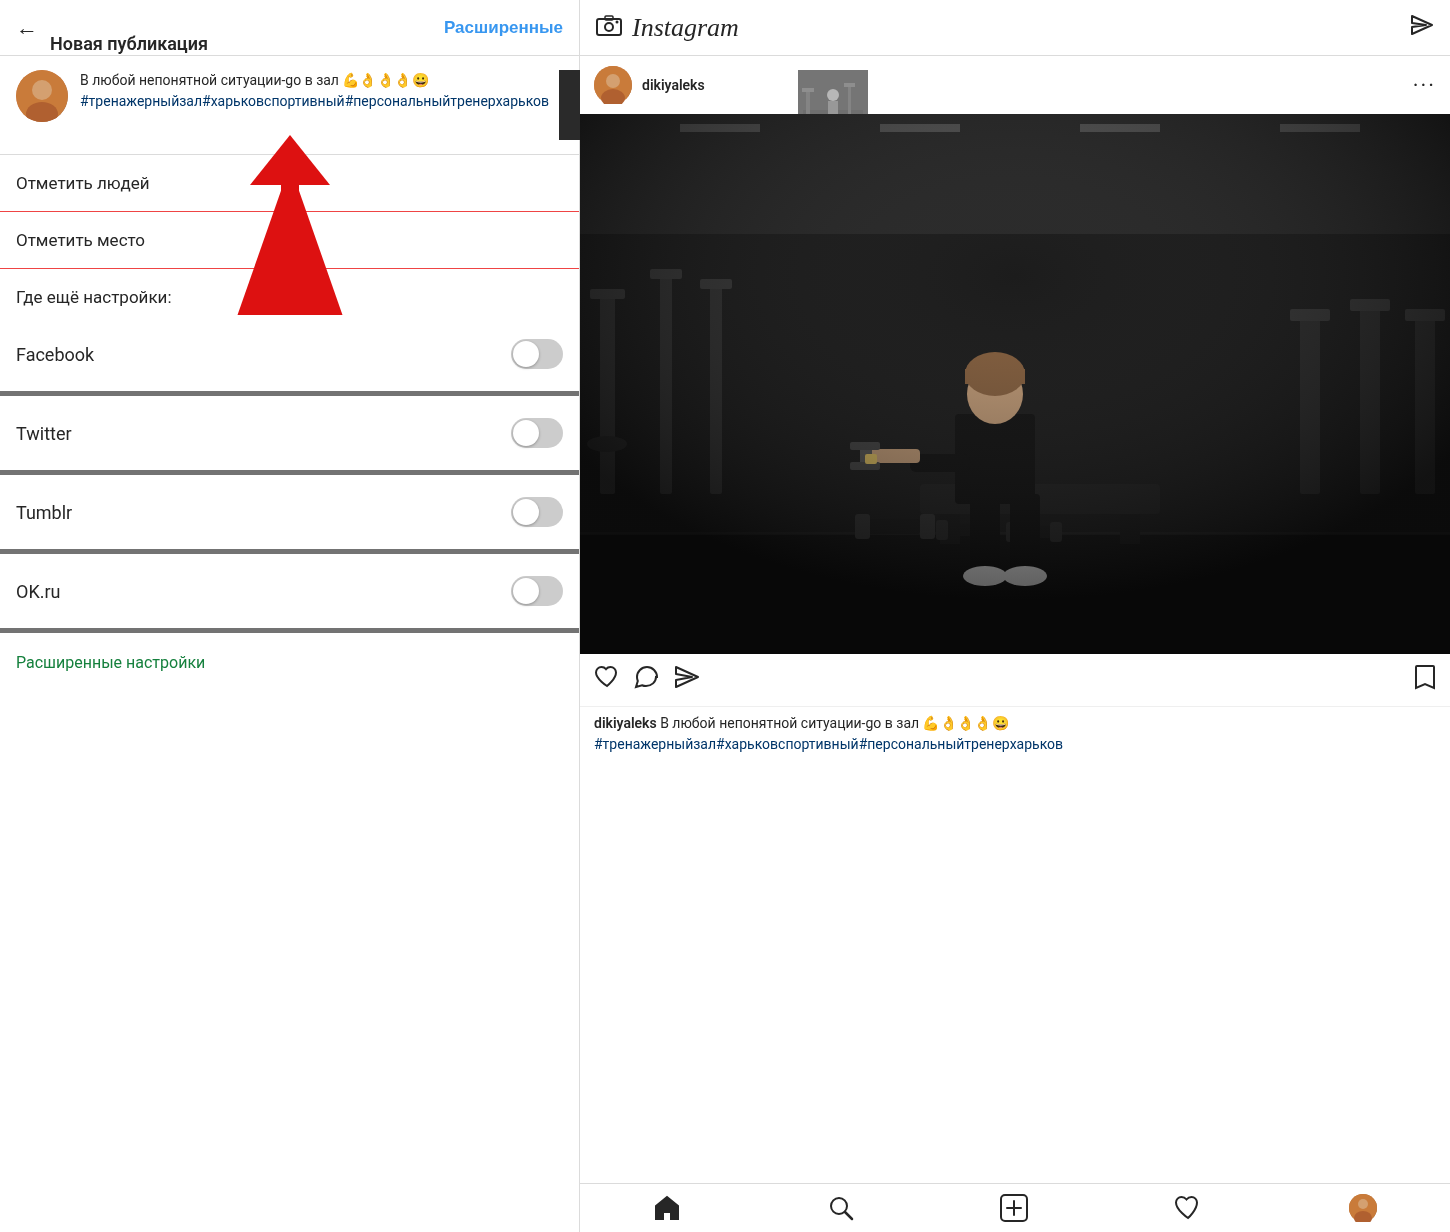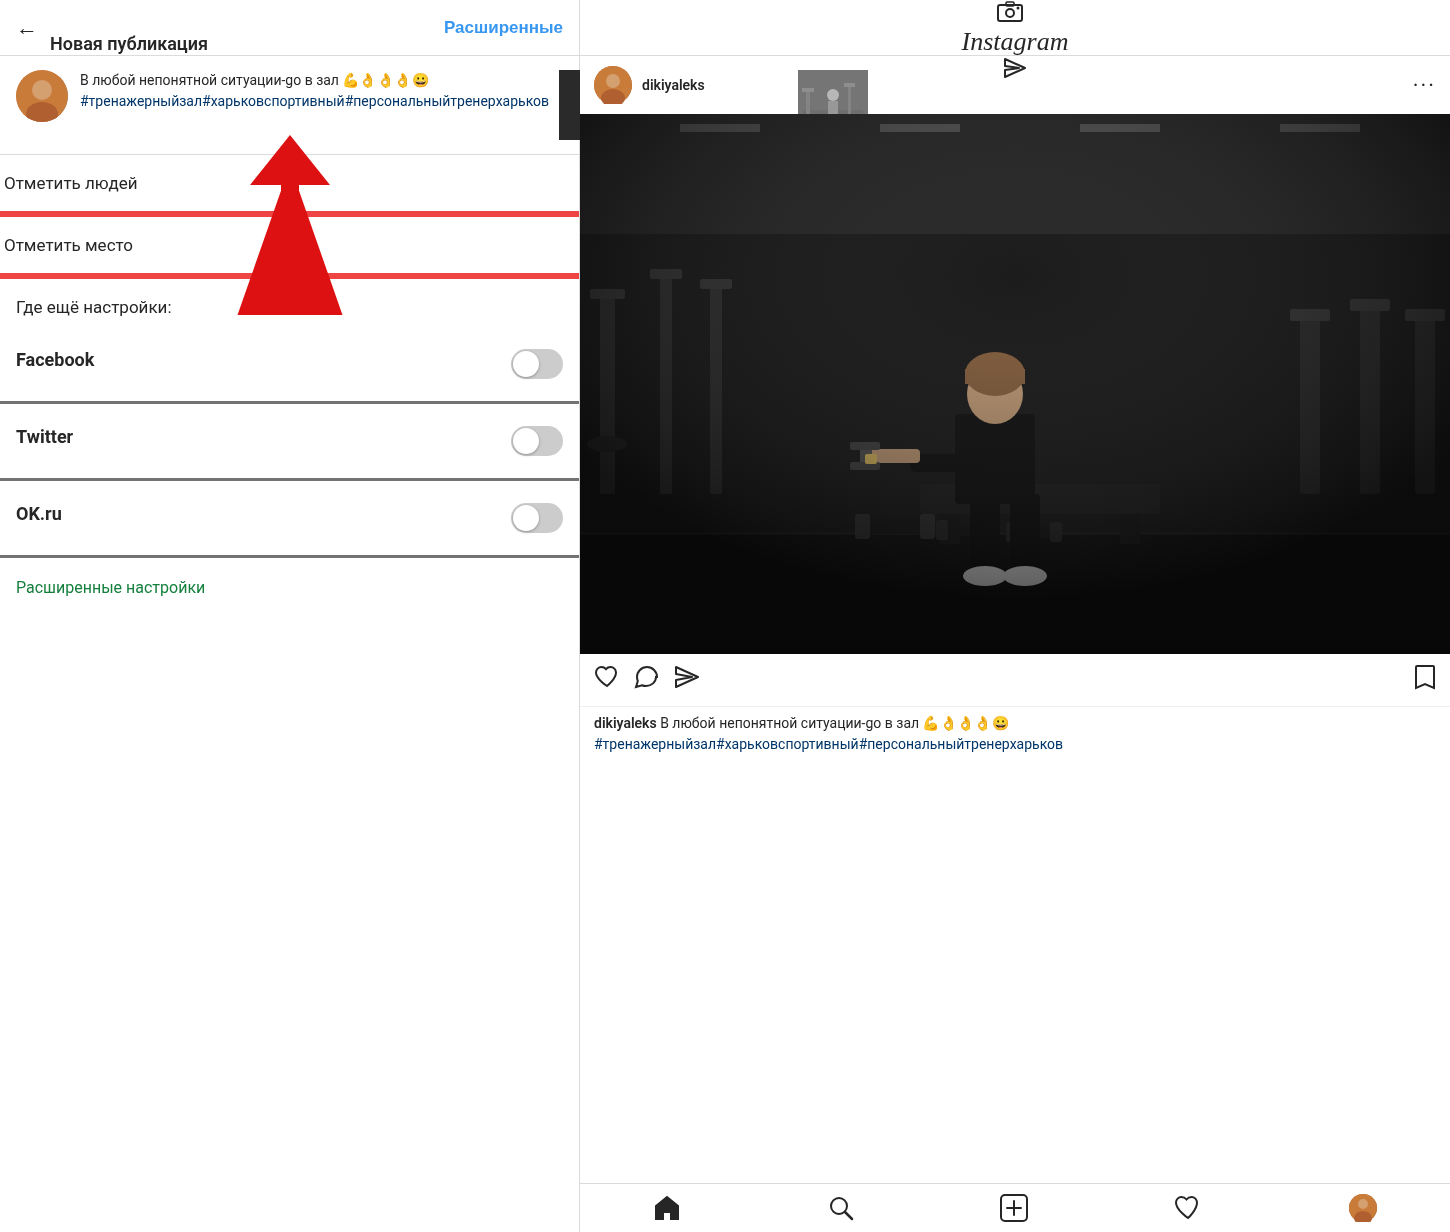--- a/index.html
+++ b/index.html
@@ -105,44 +105,43 @@
     }
 
     .post-thumb svg {
       opacity: 0.6;
     }
 
     .menu-item {
       display: flex;
       align-items: center;
       justify-content: space-between;
-      padding: 18px 4px;
-      border-bottom: 6px solid #ef4444;
+      padding: 18px 16px;
+      border-bottom: 1px solid #ef4444;
       cursor: pointer;
     }
 
     .menu-item-label {
       font-size: 17px;
       color: #262626;
     }
 
     .section-header {
       padding: 18px 16px 10px;
       font-size: 17px;
       color: #262626;
       font-weight: 400;
     }
 
     .toggle-row {
       display: flex;
-      align-items: flex-start;
+      align-items: center;
       justify-content: space-between;
       padding: 22px 16px;
-      border-bottom: 3px solid #737373;
-      font-weight: bold;
+      border-bottom: 5px solid #737373;
     }
 
     .toggle-label {
       font-size: 18px;
       color: #262626;
     }
 
     .toggle {
       width: 52px;
       height: 30px;
@@ -178,21 +177,20 @@
       display: flex;
       flex-direction: column;
     }
 
     .ig-header {
       display: flex;
       align-items: center;
       padding: 0 16px;
       height: 56px;
       border-bottom: 1px solid #dbdbdb;
-      flex-direction: column;
     }
 
     .ig-camera-icon {
       font-size: 22px;
       color: #262626;
       margin-right: 10px;
     }
 
     .ig-logo {
       font-family: 'Georgia', serif;
@@ -391,20 +389,26 @@
     </div>
   </div>
 
   <div class="toggle-row">
     <span class="toggle-label">Twitter</span>
     <div class="toggle">
       <div class="knob"></div>
     </div>
   </div>
 
+  <div class="toggle-row">
+    <span class="toggle-label">Tumblr</span>
+    <div class="toggle">
+      <div class="knob"></div>
+    </div>
+  </div>
 
   <div class="toggle-row">
     <span class="toggle-label">OK.ru</span>
     <div class="toggle">
       <div class="knob"></div>
     </div>
   </div>
 
   <div class="advanced-settings">Расширенные настройки</div>
 </div>

